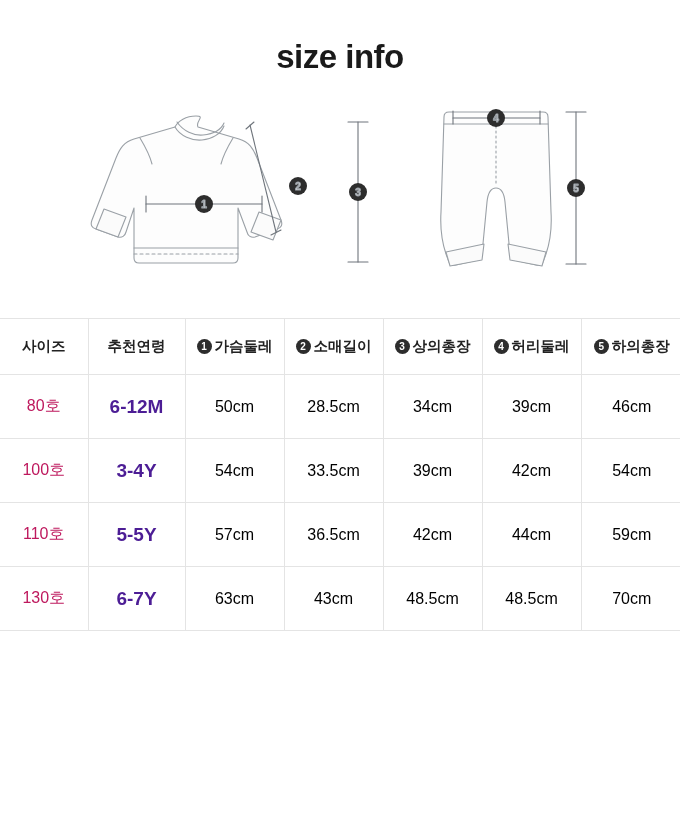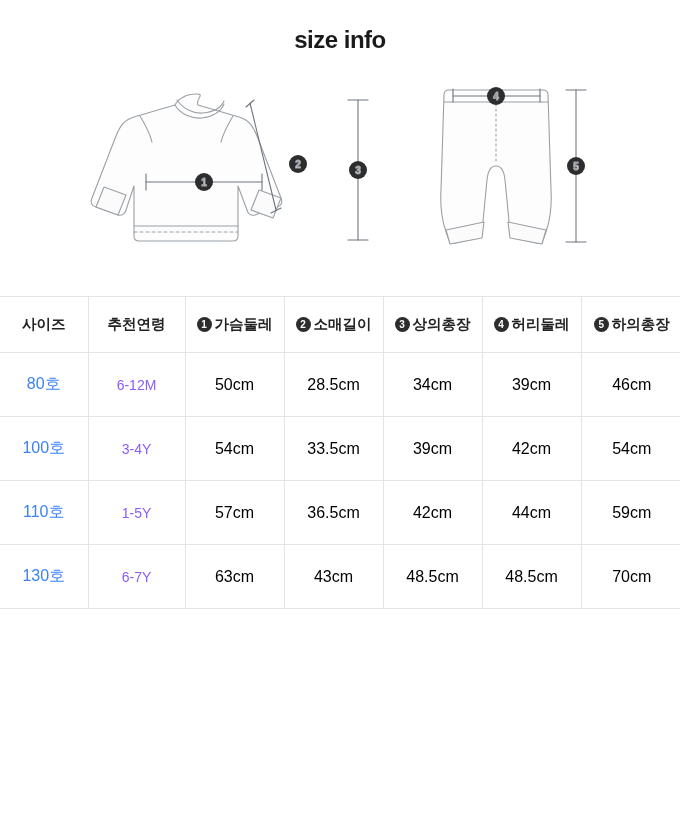--- a/index.html
+++ b/index.html
@@ -12,26 +12,27 @@
   #page {
     position: relative;
     width: 680px;
     min-height: 836px;
     background: #ffffff;
     overflow: hidden;
   }
   
   .title {
     text-align: center;
-    font-size: 24px;
+    font-size: 33px;
     font-weight: bold;
     color: #1a1a1a;
     letter-spacing: -0.5px;
     padding-top: 26px;
     padding-bottom: 4px;
+    margin-top: 12px;
   }
   
   .illus {
     position: relative;
     height: 220px;
     margin-top: 12px;
   }
   .illus svg { display: block; margin: 0 auto; }
 
   
@@ -54,25 +55,26 @@
     height: 56px;
     font-size: 14.5px;
     font-weight: bold;
     color: #222;
   }
   table.size-table tbody td {
     font-size: 16px;
     color: #000000;
   }
   table.size-table tbody td.col-size {
-    color: #3b82f6;
+    color: #be185d;
   }
   table.size-table tbody td.col-age {
-    color: #8b5cf6;
-    font-size: 14px;
+    color: #4c1d95;
+    font-size: 19px;
+    font-weight: bold;
   }
   
   table.size-table tr > *:first-child { border-left: none; }
   table.size-table tr > *:last-child { border-right: none; }
 
   .numbadge {
     display: inline-block;
     width: 15px; height: 15px;
     line-height: 15px;
     border-radius: 50%;
@@ -263,21 +265,21 @@
         <td class="col-size">100호</td>
         <td class="col-age">3-4Y</td>
         <td>54cm</td>
         <td>33.5cm</td>
         <td>39cm</td>
         <td>42cm</td>
         <td>54cm</td>
       </tr>
       <tr>
         <td class="col-size">110호</td>
-        <td class="col-age">1-5Y</td>
+        <td class="col-age">5-5Y</td>
         <td>57cm</td>
         <td>36.5cm</td>
         <td>42cm</td>
         <td>44cm</td>
         <td>59cm</td>
       </tr>
       <tr>
         <td class="col-size">130호</td>
         <td class="col-age">6-7Y</td>
         <td>63cm</td>

